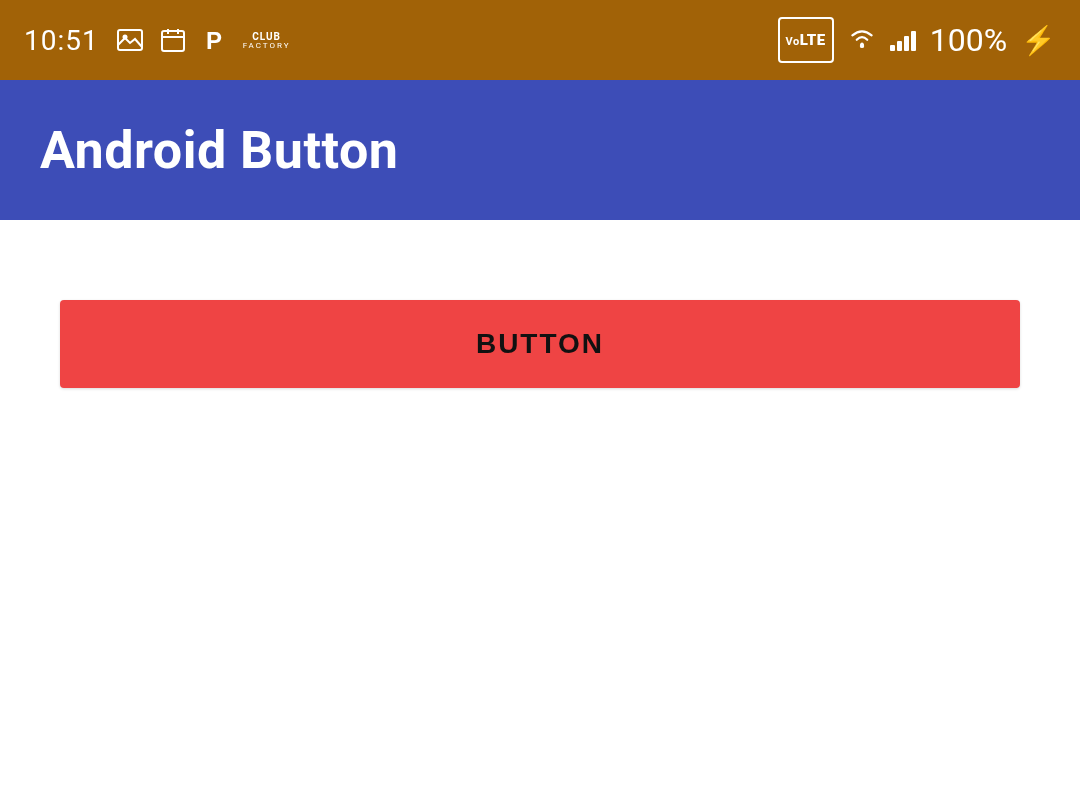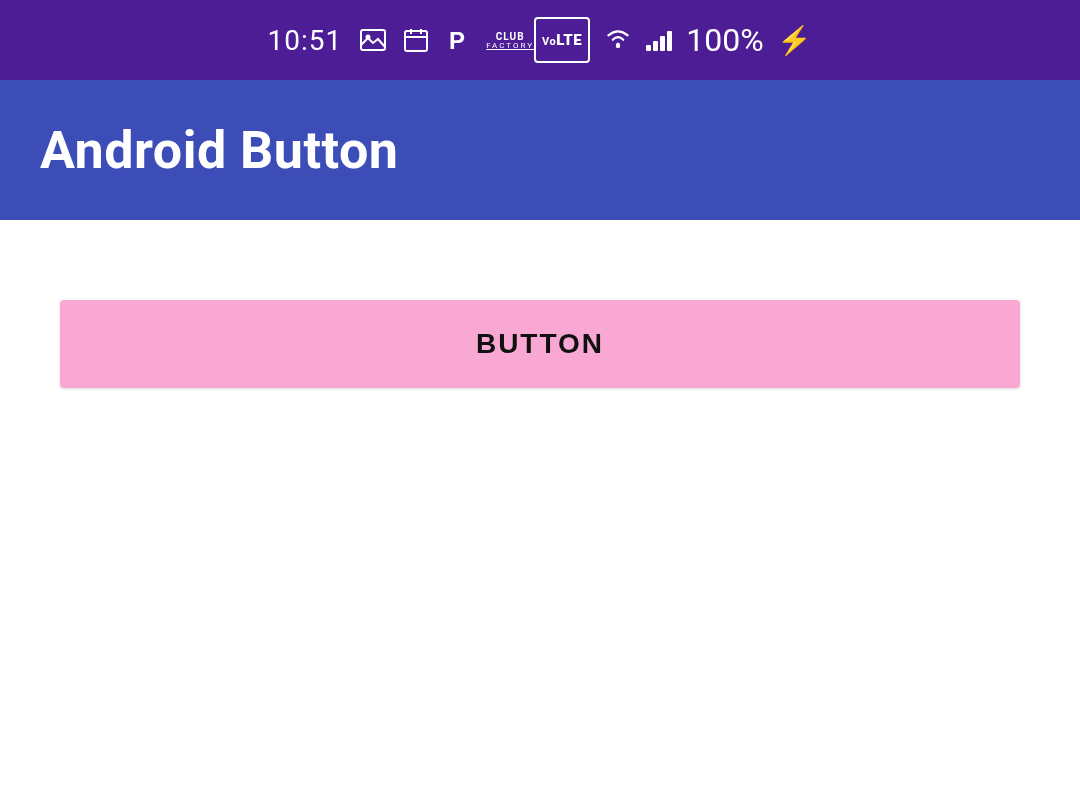--- a/index.html
+++ b/index.html
@@ -13,24 +13,24 @@
       height: 786px;
       font-family: 'Roboto', Arial, sans-serif;
       background: #ffffff;
       overflow: hidden;
     }
 
     
     .status-bar {
       width: 1080px;
       height: 80px;
-      background: #4c1d95;
-      display: flex;
-      align-items: center;
-      justify-content: center;
+      background: #a16207;
+      display: flex;
+      align-items: center;
+      justify-content: space-between;
       padding: 0 24px;
     }
 
     .status-left {
       display: flex;
       align-items: center;
       gap: 18px;
     }
 
     .status-time {
@@ -60,21 +60,20 @@
       font-weight: 700;
       letter-spacing: 1px;
       line-height: 1.1;
     }
 
     .club-factory-icon .factory-text {
       color: white;
       font-size: 8px;
       letter-spacing: 2px;
       line-height: 1;
-      text-decoration: underline;
     }
 
     .status-right {
       display: flex;
       align-items: center;
       gap: 14px;
     }
 
     .volte-badge {
       border: 2px solid white;
@@ -149,21 +148,21 @@
       background: #ffffff;
       display: flex;
       align-items: flex-start;
       justify-content: center;
       padding-top: 80px;
     }
 
     .android-button {
       width: 960px;
       height: 88px;
-      background: #f9a8d4;
+      background: #ef4444;
       border: none;
       border-radius: 4px;
       display: flex;
       align-items: center;
       justify-content: center;
       cursor: pointer;
       box-shadow: 0 1px 3px rgba(0,0,0,0.15);
     }
 
     .android-button-label {

